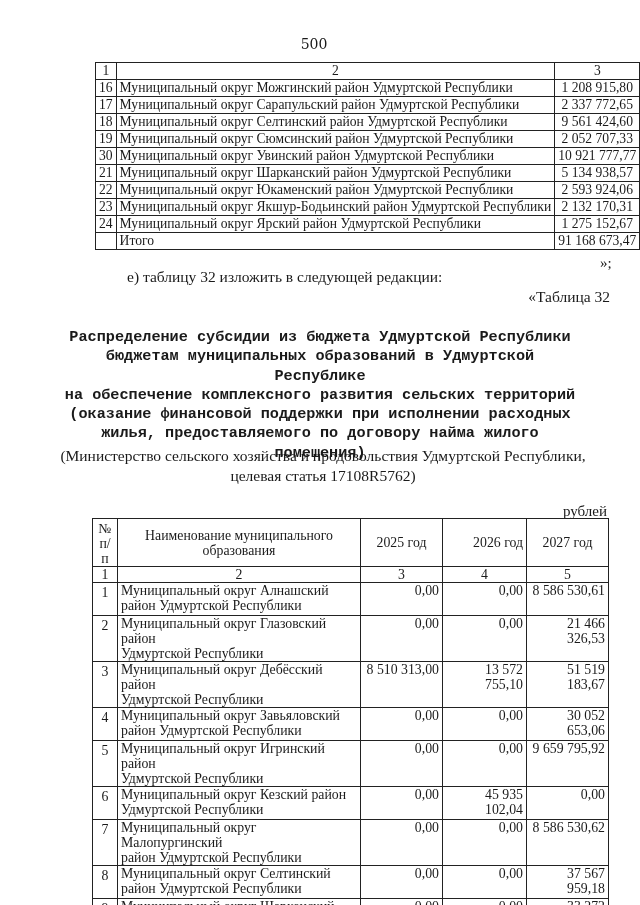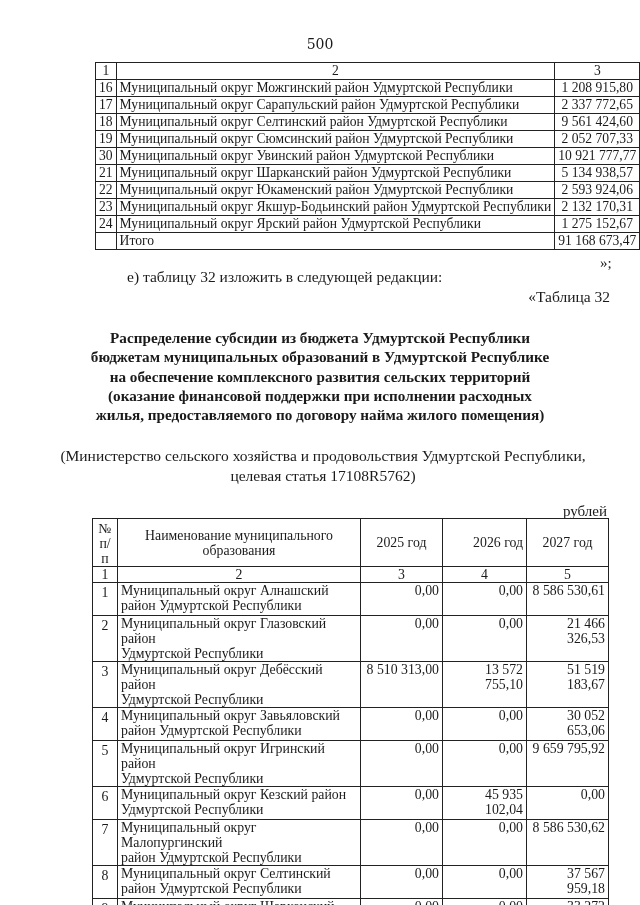--- a/index.html
+++ b/index.html
@@ -1,31 +1,31 @@
 <!DOCTYPE html>
 <html><head>
 <meta charset="utf-8">
 <style>
   html, body { margin:0; padding:0; background:#ffffff; }
   body { width:640px; height:905px; position:relative; overflow:hidden;
          font-family:"DejaVu Serif","Liberation Serif",serif; color:#1a1a1a; }
-  .page-num { position:absolute; top:36px; left:6px; width:628px; text-align:center; font-size:14px; }
+  .page-num { position:absolute; top:36px; left:0; width:628px; text-align:center; font-size:14px; }
   table { border-collapse:collapse; position:absolute; font-family:"Liberation Serif","DejaVu Serif",serif; }
   td, th { border:1px solid #222; padding:0 3px; font-weight:normal; }
   .t1 { left:95px; top:62px; width:514px; font-size:13.6px; }
   .t1 td { height:16px; line-height:16px; white-space:nowrap; }
   .t1 .c1 { width:17px; text-align:center; }
   .t1 .c2 { width:396px; }
   .t1 .c3 { text-align:center; }
   .t1 .bold { font-weight:normal; }
   .closing-quote { position:absolute; left:600px; top:255px; font-size:15px; font-family:"Liberation Serif",serif; }
   .para { position:absolute; left:127px; top:268px; font-size:15.5px; font-family:"Liberation Serif",serif; }
   .table-label { position:absolute; right:30px; top:288px; font-size:15.5px; font-family:"Liberation Serif",serif; }
   .title { position:absolute; left:60px; width:520px; top:328px; text-align:center;
-           font-weight:bold; font-size:15.2px; line-height:19.3px; font-family:Liberation Serif, serif; }
+           font-weight:bold; font-size:15.2px; line-height:19.3px; font-family:Liberation Mono, monospace; }
   .subtitle { position:absolute; left:40px; width:566px; top:446px; text-align:center;
               font-size:15.5px; line-height:19.5px; font-family:"Liberation Serif",serif; }
   .units { position:absolute; right:33px; top:503px; font-size:15px; font-family:"Liberation Serif",serif; }
   .t2 { left:92px; top:518px; width:517px; font-size:13.8px; }
   .t2 th { height:31px; line-height:15px; text-align:center; vertical-align:middle; }
   .t2 .numrow td { height:15px; line-height:15px; text-align:center; }
   .t2 .data td { height:30px; line-height:15px; vertical-align:top; }
   .t2 .c1 { width:18px; text-align:center; padding-top:2px; }
   .t2 .c2 { width:236px; }
   .t2 .c3 { width:75px; text-align:right; }

